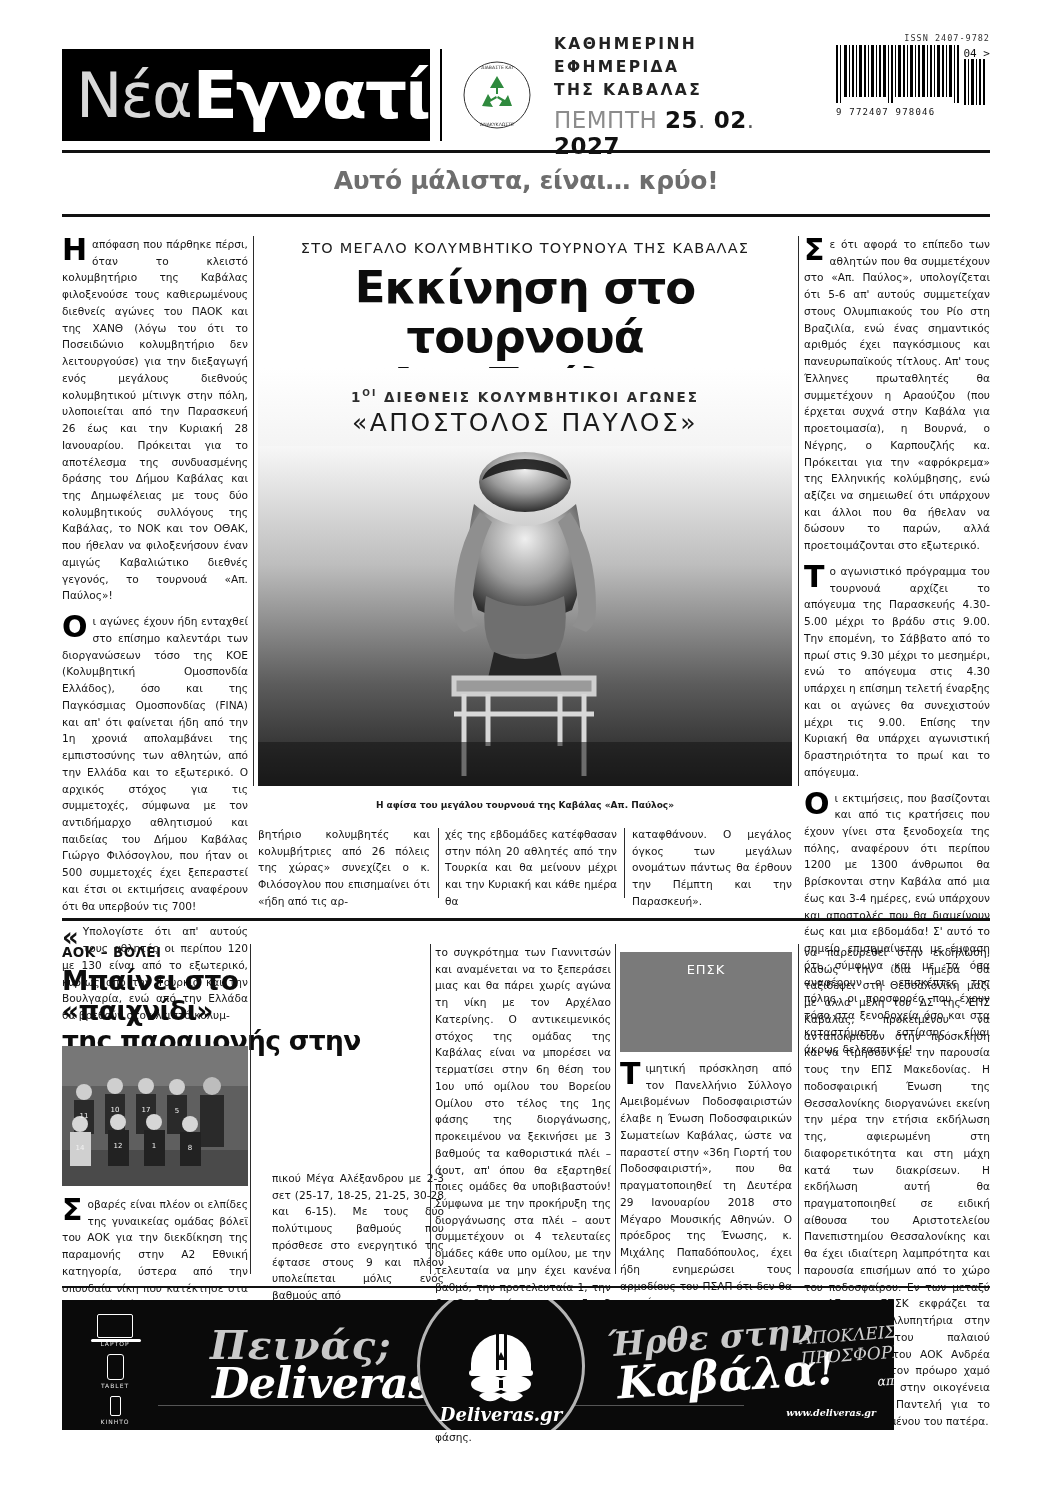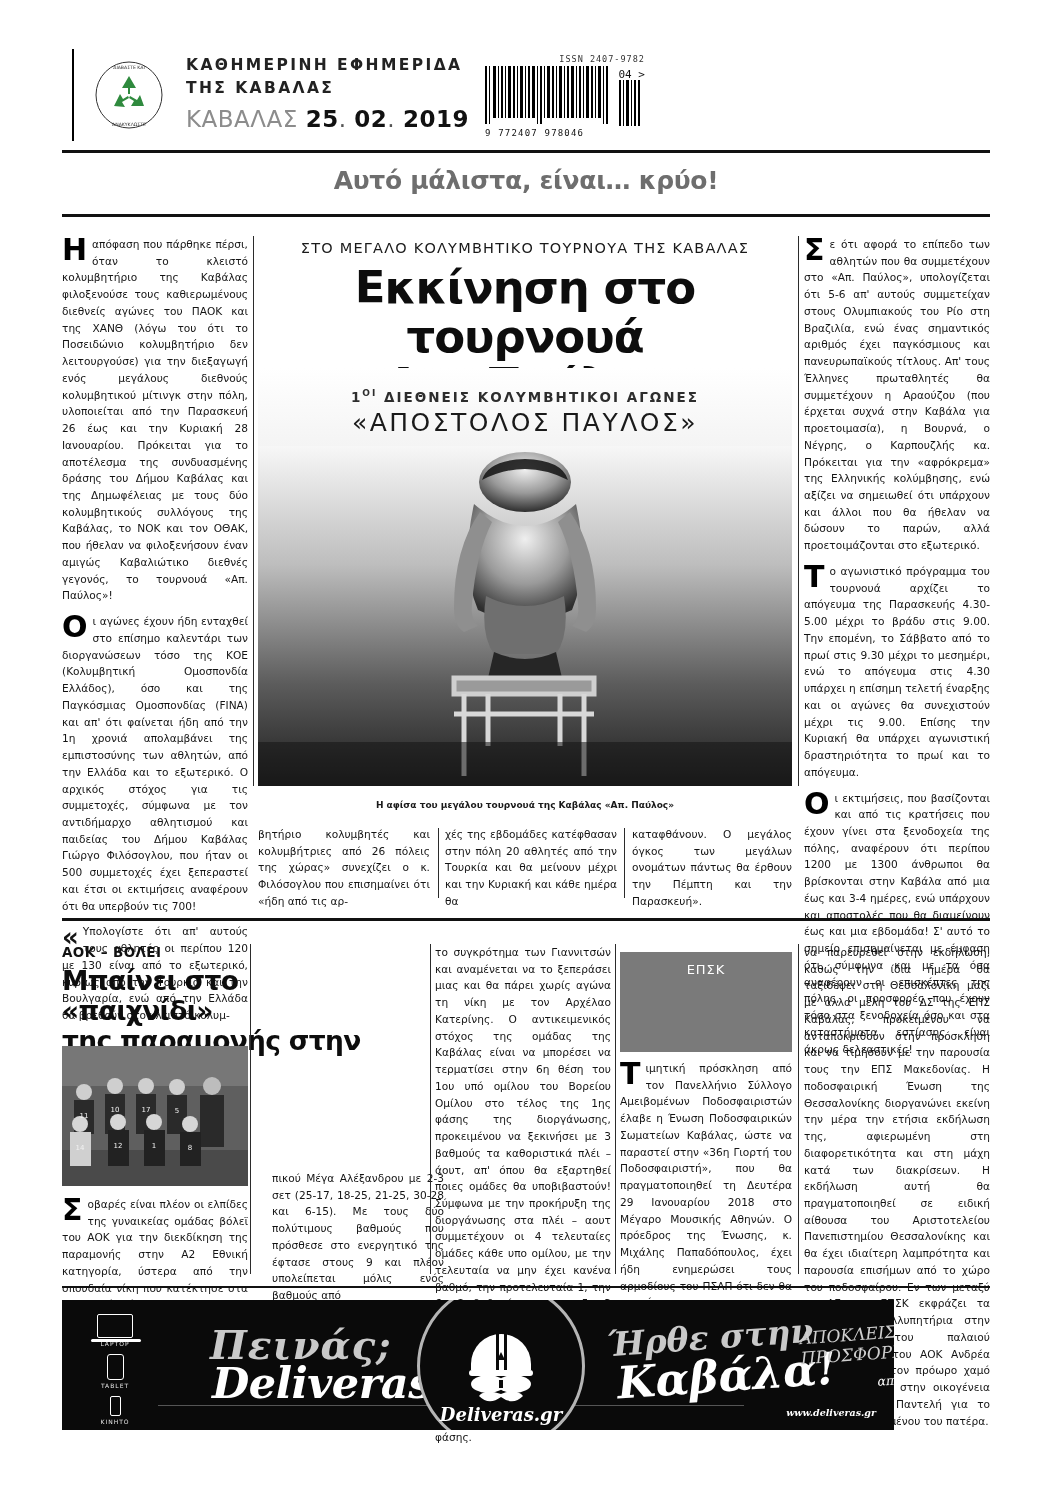--- a/index.html
+++ b/index.html
@@ -191,44 +191,48 @@
     font-family:"DejaVu Serif","Liberation Serif",serif;
   }
   .ad-hline { position:absolute; left:96px; right:150px; bottom:24px; height:1px; background:#555; }
 </style>
 </head>
 <body>
 
 <div class="page">
 
   <div class="masthead">
+    <div class="logo-box">
+      <span class="logo-nea">Νέα</span>
+      <span class="logo-eg">Εγνατία</span>
+    </div>
     <div class="vdiv"></div>
 
     <div class="recycle">
       <svg width="70" height="70" viewBox="0 0 70 70">
         <circle cx="35" cy="35" r="33" fill="#fff" stroke="#333" stroke-width="1"></circle>
         <g fill="#2f8a3e">
           <path d="M35 16 L42 28 L36 28 L36 34 L34 34 L34 28 L28 28 Z"></path>
           <path d="M20 46 L26 34 L29 39 L34 36 L35 38 L28 42 L31 47 Z"></path>
           <path d="M50 46 L37 46 L40 41 L35 38 L36 36 L43 40 L46 35 Z"></path>
         </g>
         <text x="35" y="9" font-size="4.6" fill="#333" text-anchor="middle" font-family="DejaVu Sans, sans-serif">ΔΙΑΒΑΣΤΕ ΚΑΙ</text>
         <text x="35" y="66" font-size="4.6" fill="#333" text-anchor="middle" font-family="DejaVu Sans, sans-serif">ΑΝΑΚΥΚΛΩΣΤΕ</text>
       </svg>
     </div>
 
     <div class="head-right">
       <div class="head-txt">
         <div class="l1">ΚΑΘΗΜΕΡΙΝΗ ΕΦΗΜΕΡΙΔΑ</div>
         <div class="l2">ΤΗΣ ΚΑΒΑΛΑΣ</div>
         <div class="head-date">
-          <span class="dow">ΚΑΒΑΛΑΣ</span>
+          <span class="dow">ΠΕΜΠΤΗ</span>
           <span class="dnum">25</span><span class="dsep">.</span>
           <span class="dnum">02</span><span class="dsep">.</span>
-          <span class="dnum">2019</span>
+          <span class="dnum">2027</span>
         </div>
       </div>
 
       <div class="barcode-wrap">
         <div class="issn">ISSN 2407-9782</div>
         <svg class="bars" viewBox="0 0 128 58" preserveAspectRatio="none">
           <g fill="#000">
             <rect x="0" y="0" width="2" height="58"></rect>
               <rect x="4" y="0" width="1" height="58"></rect>
             <rect x="8" y="0" width="3" height="52"></rect>

